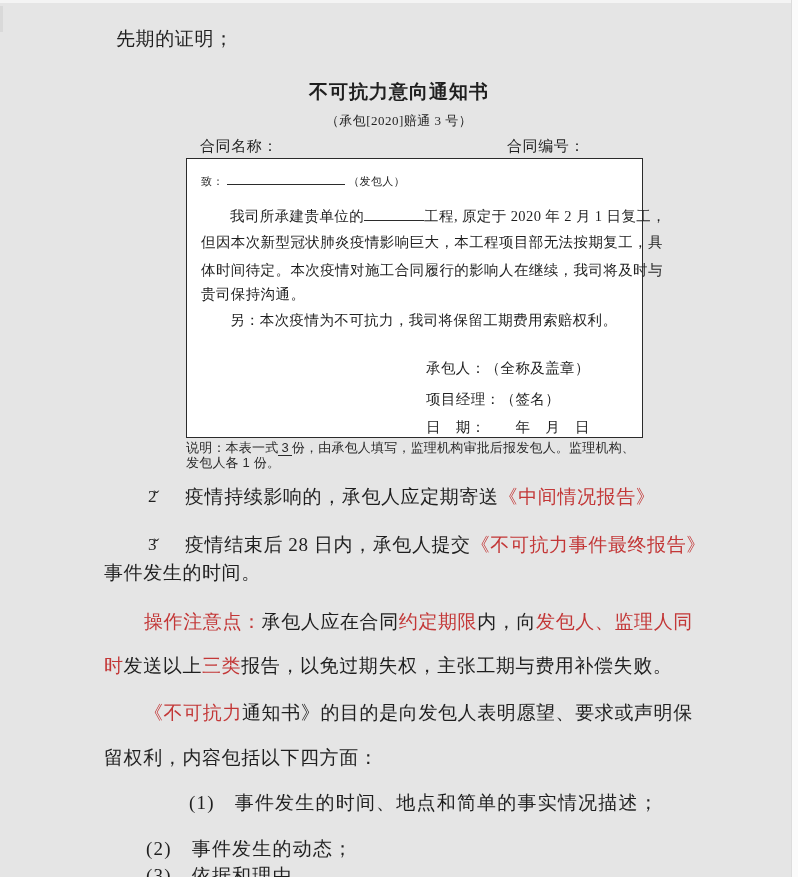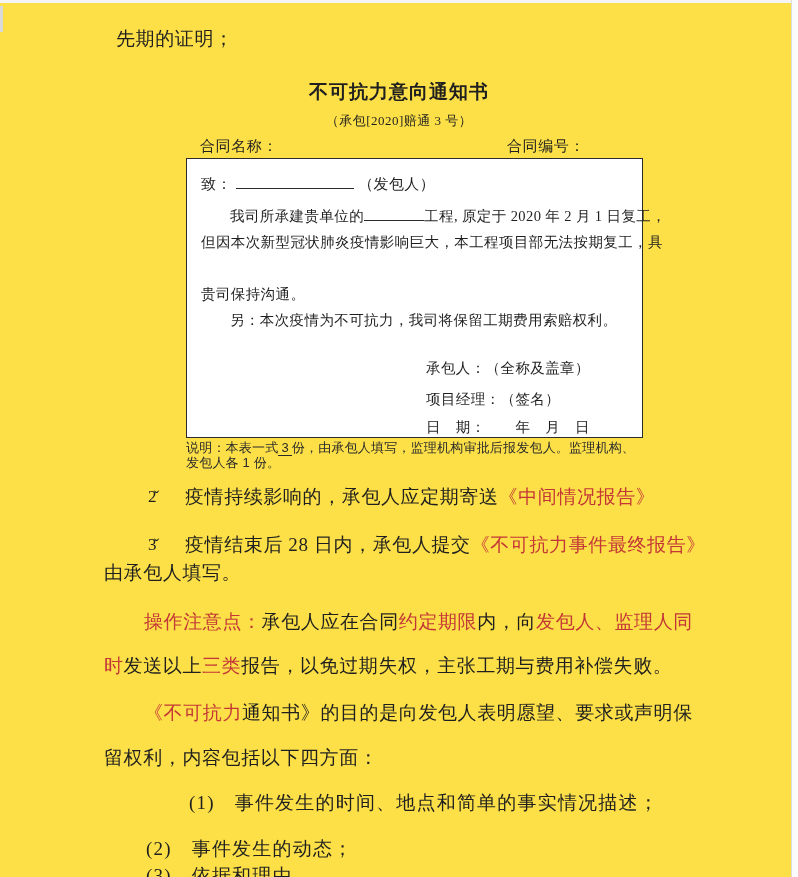--- a/index.html
+++ b/index.html
@@ -1,21 +1,21 @@
 <!DOCTYPE html>
 <html style="--red: #c33737; --text: #1f1f1f;"><head>
 <meta charset="utf-8">
 <style>
   html,body{margin:0;padding:0;}
   body{
     width:798px;height:877px;background:#ffffff;overflow:hidden;
     font-family:"Liberation Serif","DejaVu Serif",serif;
     color:var(--text,#1f1f1f);
   }
-  .page{position:relative;width:798px;height:877px;background:#fde047;overflow:hidden;}
+  .page{position:relative;width:798px;height:877px;background:#e5e5e5;overflow:hidden;}
   .ln{position:absolute;white-space:nowrap;font-size:19px;line-height:1.3;letter-spacing:0.6px;}
   .sans{font-family:"Liberation Sans","DejaVu Sans",sans-serif;}
   .red{color:var(--red,#c33737);}
   .title{width:798px;text-align:center;font-weight:bold;font-size:19px;
          font-family:"Liberation Sans","DejaVu Sans",sans-serif;letter-spacing:1px;}
   .subtitle{width:798px;text-align:center;font-size:13px;letter-spacing:0.5px;}
   .label{font-size:15px;}
   .formbox{position:absolute;left:186px;top:158px;width:457px;height:280px;
            border:1.5px solid #2b2b2b;box-sizing:border-box;background:#fff;}
   .bln{position:absolute;white-space:nowrap;font-size:14.5px;line-height:1.3;letter-spacing:0.4px;}
@@ -42,30 +42,31 @@
 
   <div class="ln title" style="left:0;top:80px;">不可抗力意向通知书</div>
 
   <div class="ln subtitle" style="left:0;top:113px;">（承包[2020]赔通 3 号）</div>
 
   <div class="ln label" style="left:200px;top:137px;">合同名称：</div>
   <div class="ln label" style="left:507px;top:137px;">合同编号：</div>
 
   <div class="formbox">
 
-    <div class="bln" style="left:14px;top:14px;font-size:15px;">
+    <div class="bln" style="left:14px;top:14px;font-size:11px;">
       <span>致：</span>
       <span class="blank" style="width:118px;"></span>
       <span>（发包人）</span>
     </div>
 
     <div class="bln" style="left:43px;top:46px;">
       <span>我司所承建贵单位的</span><span class="blank" style="width:60px;"></span><span>工程, 原定于 2020 年 2 月 1 日复工，</span>
     </div>
     <div class="bln" style="left:14px;top:74px;">但因本次新型冠状肺炎疫情影响巨大，本工程项目部无法按期复工，具</div>
+    <div class="bln" style="left:14px;top:102px;">体时间待定。本次疫情对施工合同履行的影响人在继续，我司将及时与</div>
     <div class="bln" style="left:14px;top:126px;">贵司保持沟通。</div>
 
     <div class="bln" style="left:43px;top:152px;">另：本次疫情为不可抗力，我司将保留工期费用索赔权利。</div>
 
     <div class="bln" style="left:239px;top:200px;">承包人：（全称及盖章）</div>
     <div class="bln" style="left:239px;top:231px;">项目经理：（签名）</div>
     <div class="bln" style="left:239px;top:259px;">日　期：　　年　月　日</div>
   </div>
 
   <div class="ln note sans" style="left:186px;top:440px;">
@@ -75,21 +76,21 @@
 
   <div class="marker" style="left:148px;top:487px;">2̌</div>
   <div class="ln" style="left:185px;top:485px;">
     <span>疫情持续影响的，承包人应定期寄送</span><span class="red">《中间情况报告》</span>
   </div>
 
   <div class="marker" style="left:148px;top:535px;">3̌</div>
   <div class="ln" style="left:185px;top:533px;">
     <span>疫情结束后 28 日内，承包人提交</span><span class="red">《不可抗力事件最终报告》</span>
   </div>
-  <div class="ln" style="left:104px;top:561px;">由承包人填写。</div>
+  <div class="ln" style="left:104px;top:561px;">事件发生的时间。</div>
 
   <div class="ln" style="left:144px;top:610px;">
     <span class="red">操作注意点：</span><span>承包人应在合同</span><span class="red">约定期限</span><span>内，向</span><span class="red">发包人、监理人同</span>
   </div>
   <div class="ln" style="left:104px;top:654px;">
     <span class="red">时</span><span>发送以上</span><span class="red">三类</span><span>报告，以免过期失权，主张工期与费用补偿失败。</span>
   </div>
 
   <div class="ln" style="left:144px;top:701px;">
     <span class="red">《不可抗力</span><span>通知书》的目的是向发包人表明愿望、要求或声明保</span>

